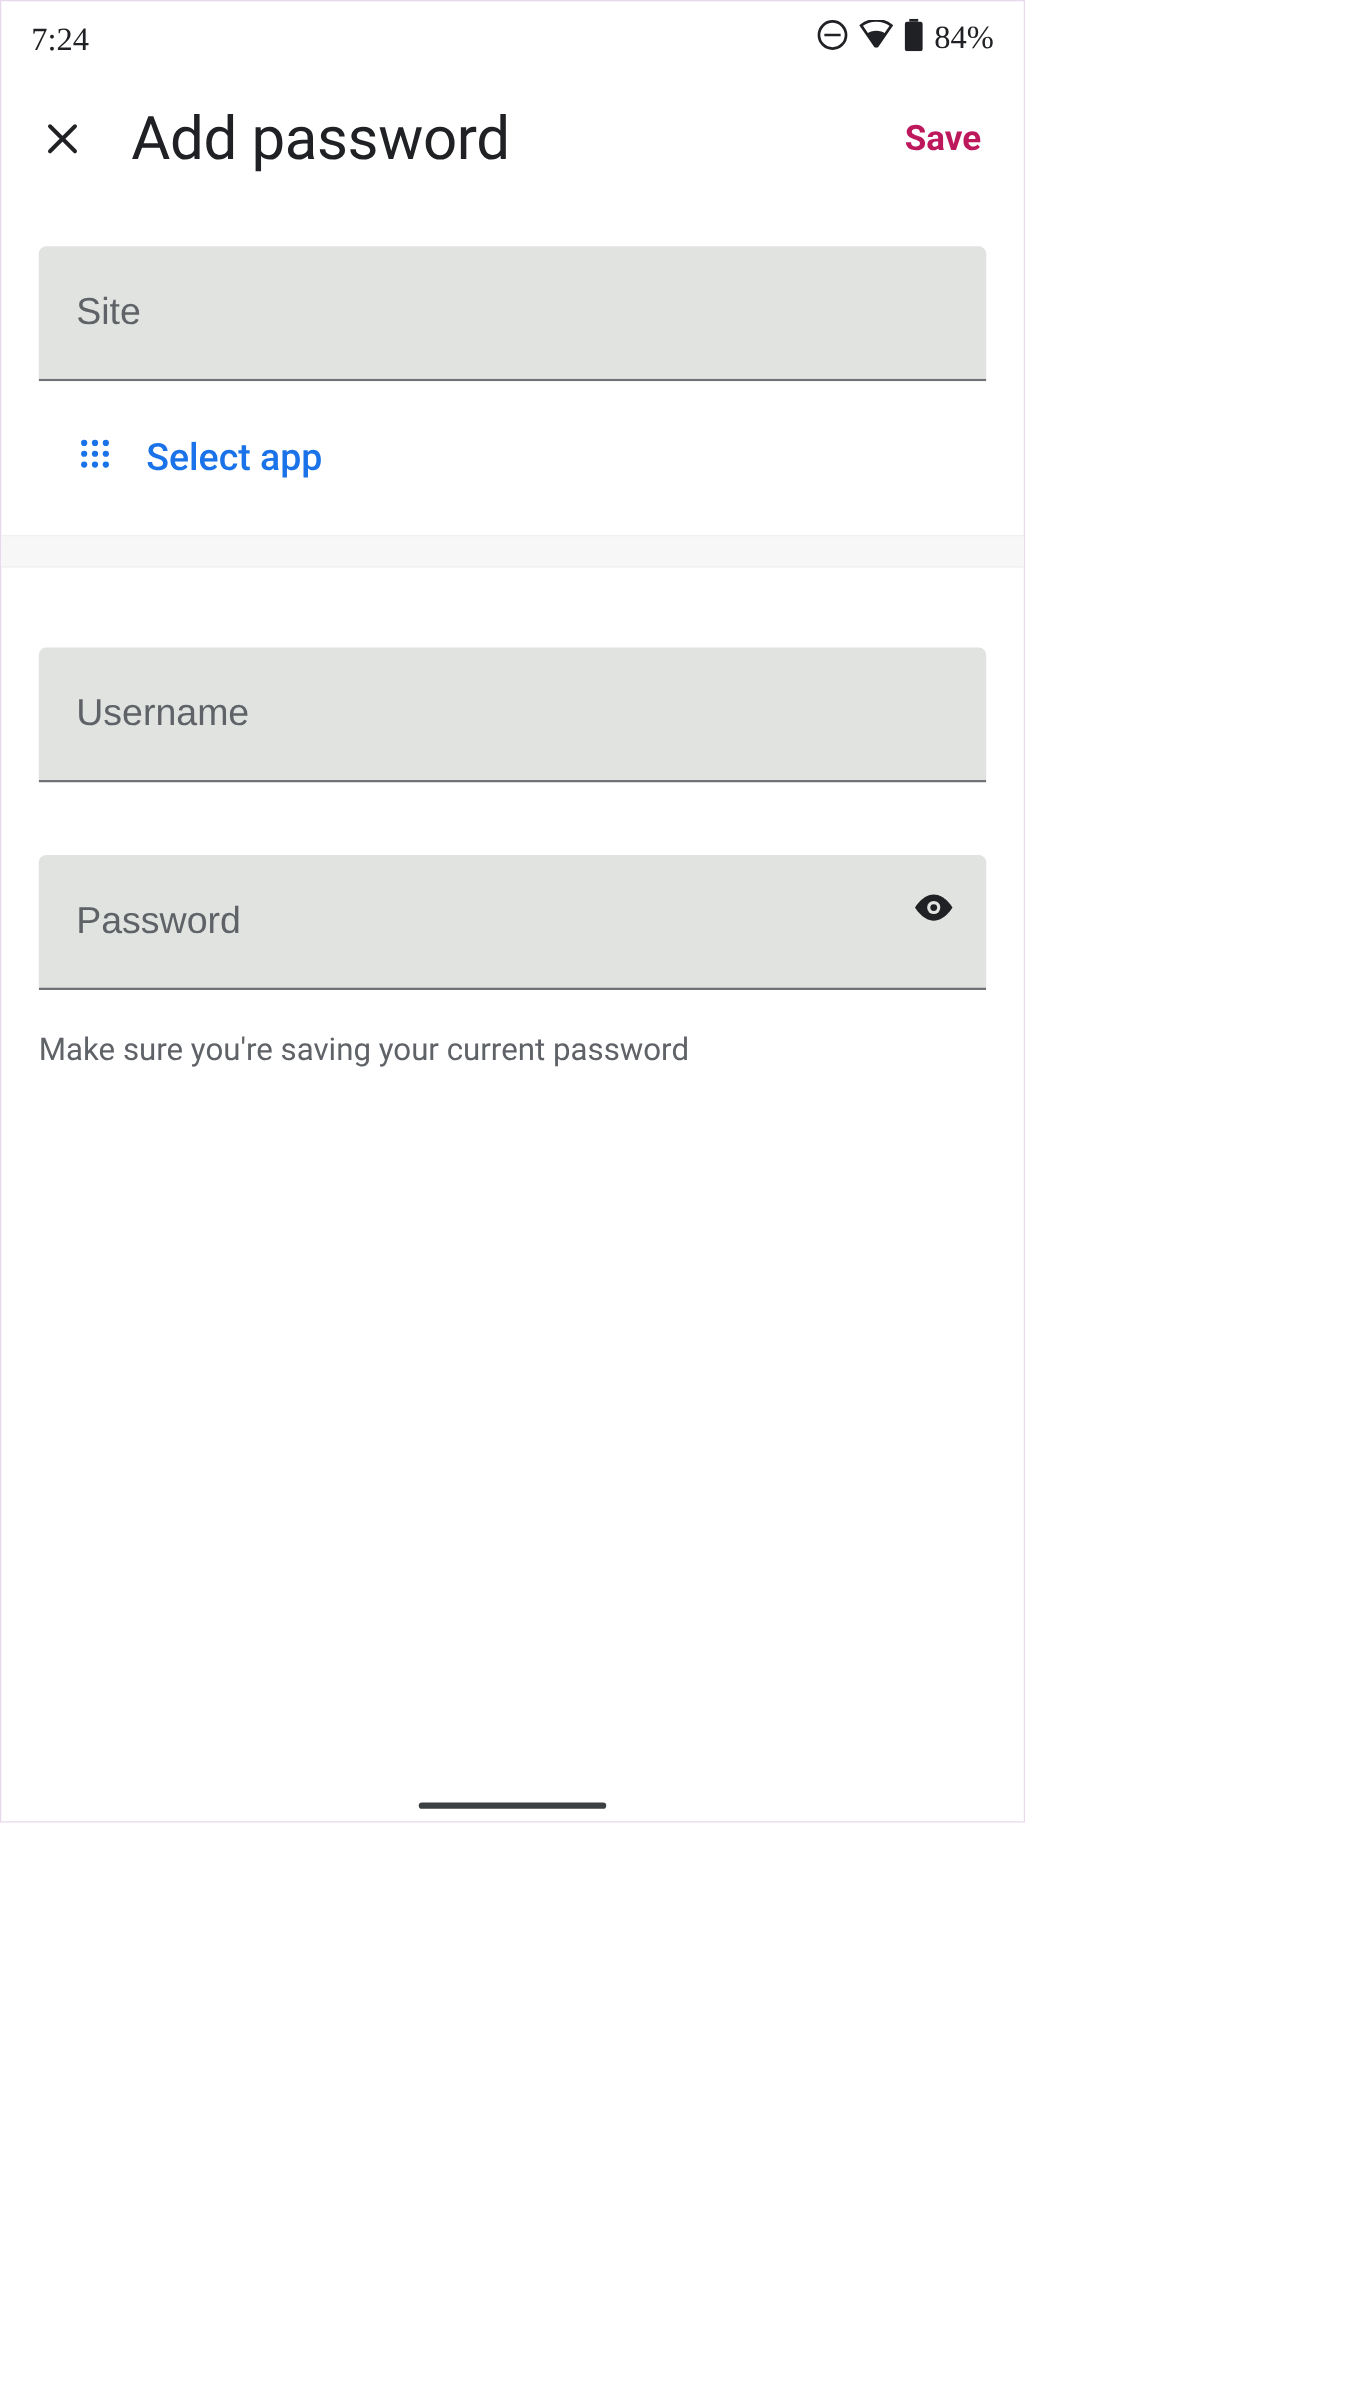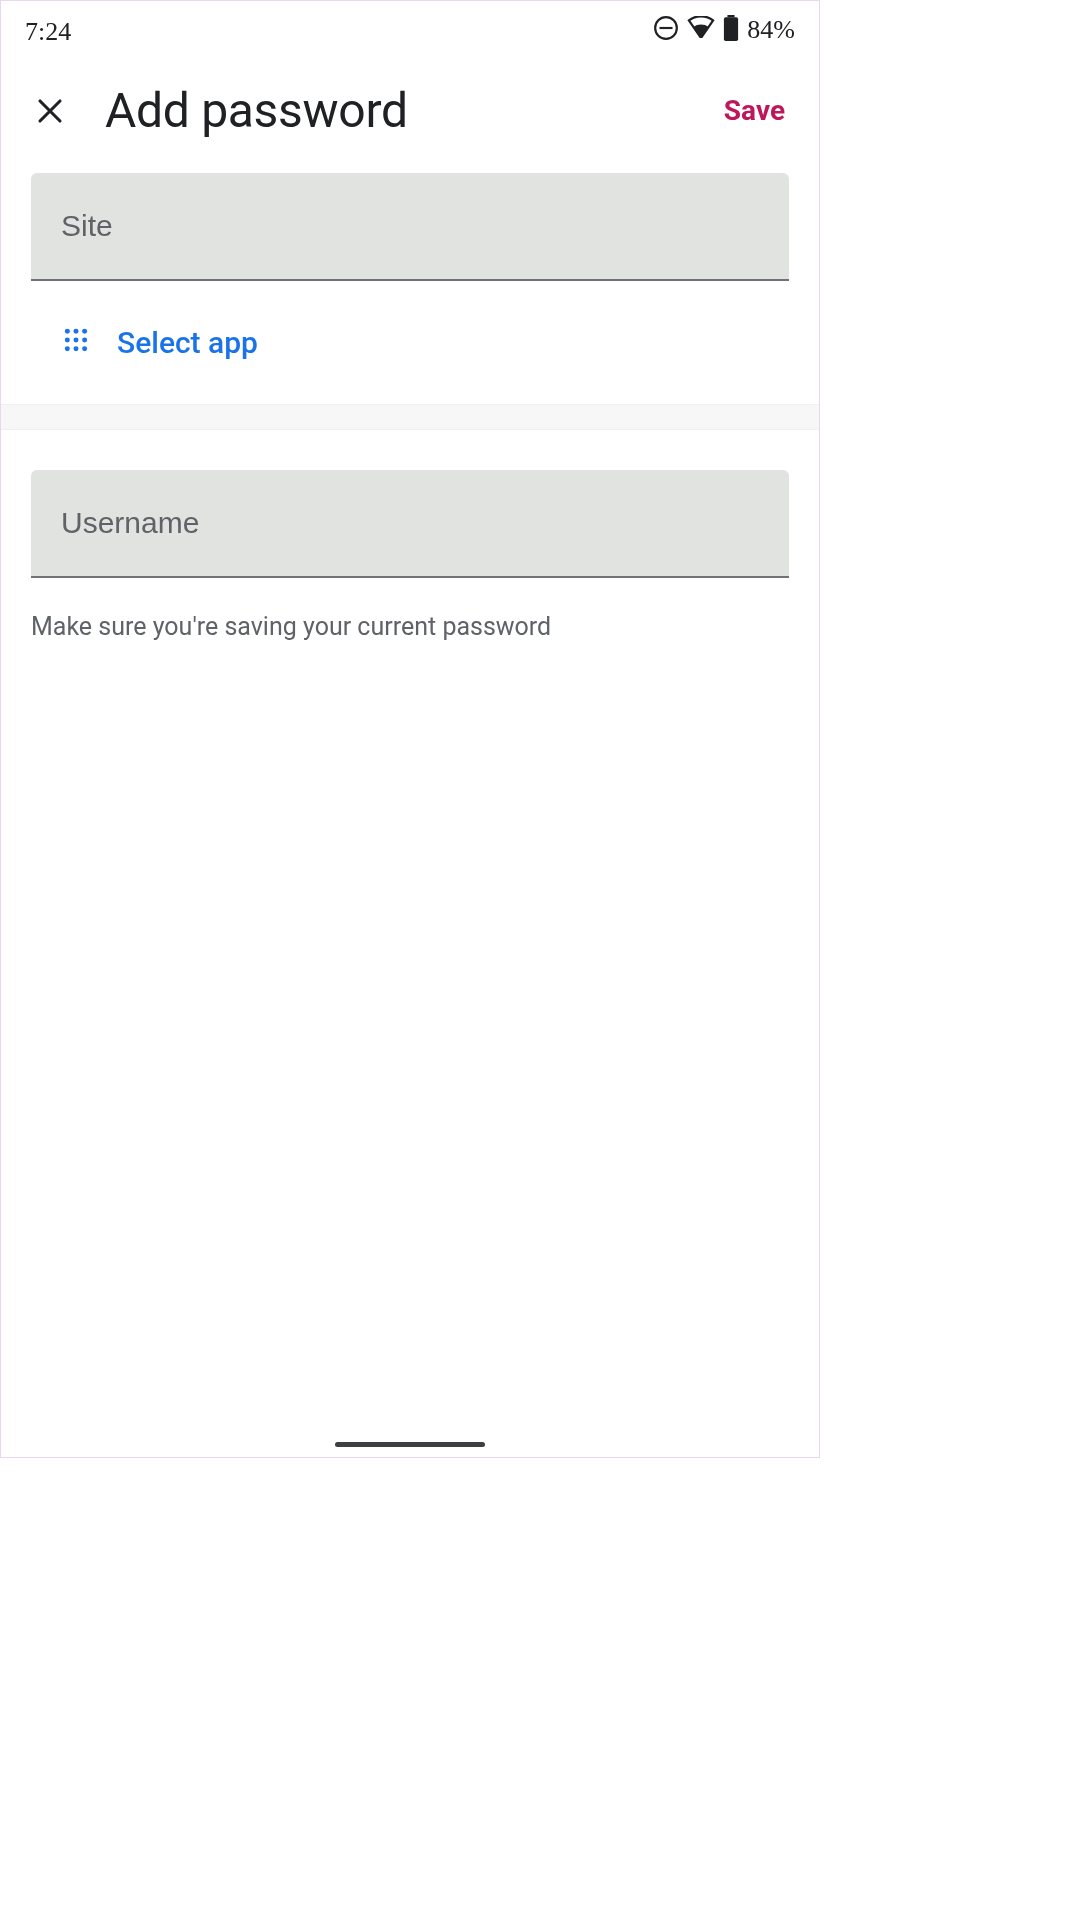--- a/index.html
+++ b/index.html
@@ -69,20 +69,21 @@
       width: 100%;
       background: #e1e3e0;
       border: none;
       border-bottom: 2px solid #6f7277;
       border-top-left-radius: 6px;
       border-top-right-radius: 6px;
       font-size: 30px;
       padding: 36px 30px;
       color: #0369a1;
       outline: none;
+      margin-top: 24px;
     }
     .text-input::placeholder {
       color: #5f6368;
     }
     .select-app-row {
       display: flex;
       align-items: center;
       gap: 28px;
       padding: 44px 30px 44px 30px;
       color: #1a73e8;
@@ -189,16 +190,26 @@
     <span>Select app</span>
   </div>
 </div>
 
 <div class="divider-gap"></div>
 
 <div class="section2">
   <div class="input-wrap">
     <input class="text-input" type="text" placeholder="Username" style="">
   </div>
+  <div class="input-wrap">
+    <input class="text-input" type="password" style="padding-right: 80px;" placeholder="Password">
+    <div class="eye-btn">
+      <svg width="36" height="36" viewBox="0 0 24 24">
+          <path d="M12 5 C6 5 2 12 2 12 C2 12 6 19 12 19 C18 19 22 12 22 12 C22 12 18 5 12 5 Z" fill="#202124"></path>
+          <circle cx="12" cy="12" r="3.5" fill="#e1e3e0"></circle>
+          <circle cx="12" cy="12" r="1.8" fill="#202124"></circle>
+        </svg>
+    </div>
+  </div>
   <div class="hint">Make sure you're saving your current password</div>
 </div>
 
 <div class="nav-handle"></div>
 
 </body></html>

